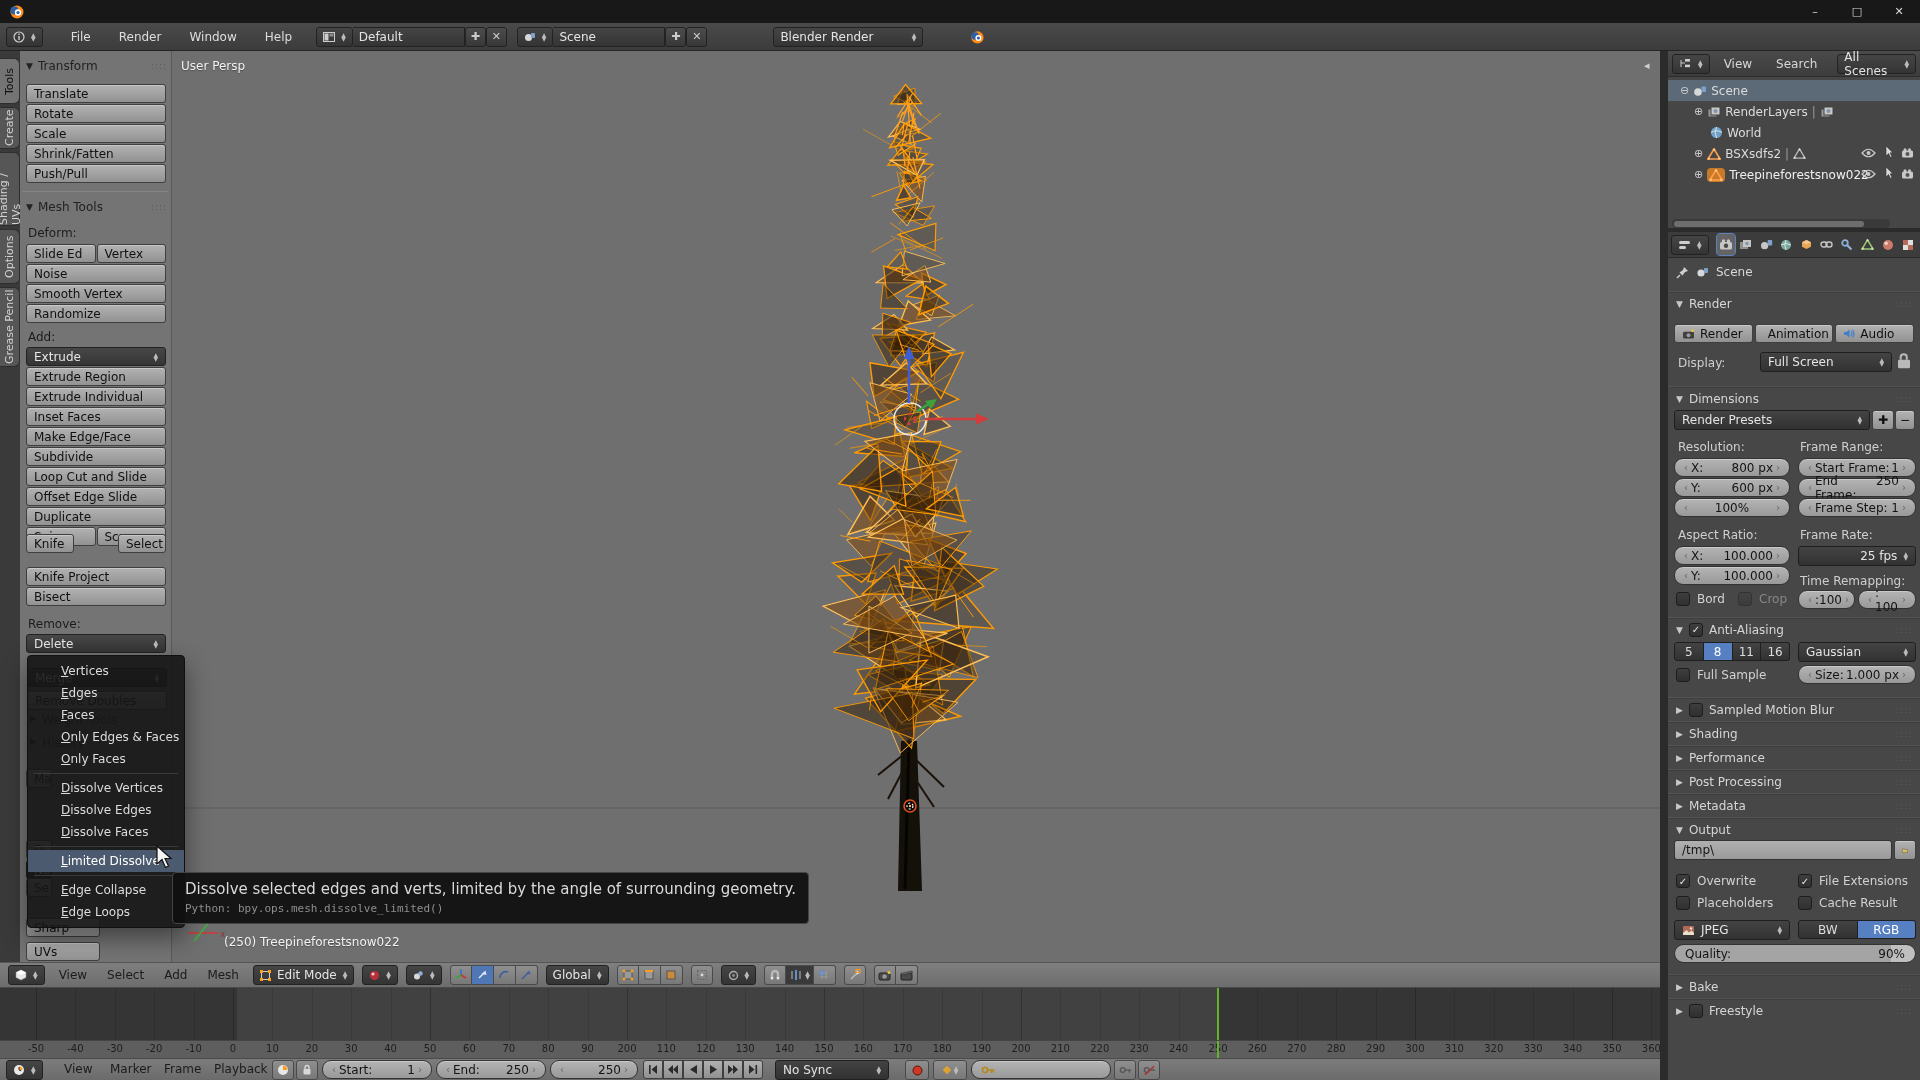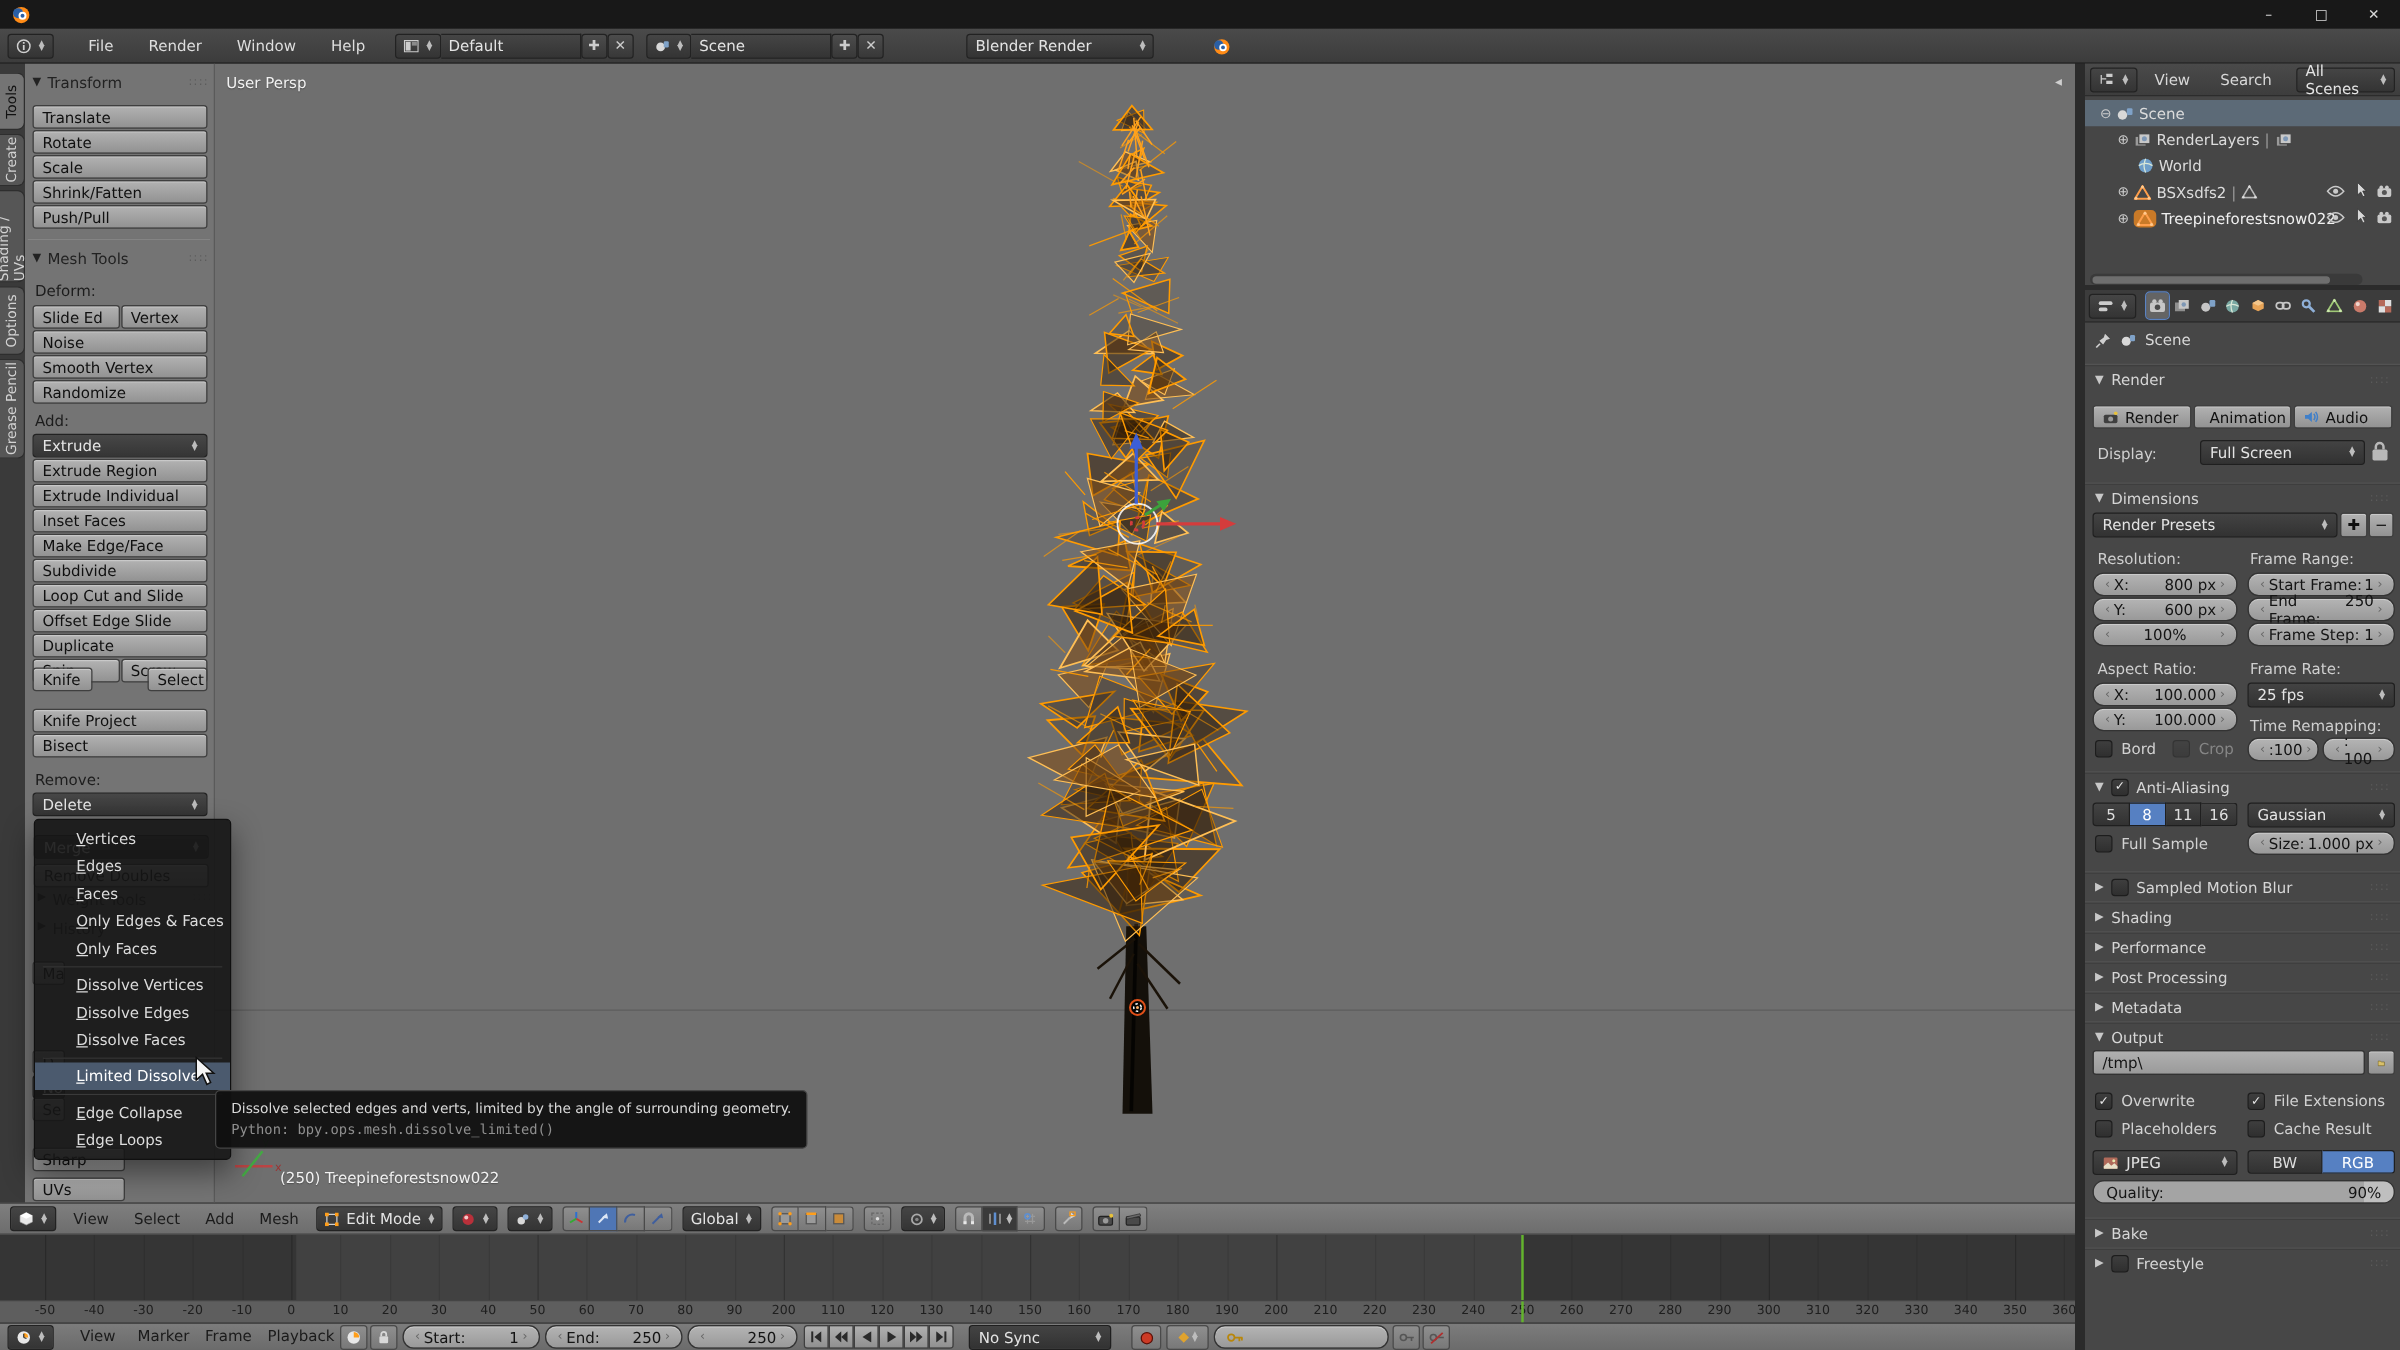--- a/index.html
+++ b/index.html
@@ -48,21 +48,21 @@
   #delete-menu { left:27px; top:655px; width:158px; background:rgba(21,21,21,0.9);
     border:1px solid #101010; border-radius:4px; padding:4px 0; z-index:50;
     box-shadow:0 10px 24px rgba(0,0,0,.45); }
   .mi { height:22px; display:flex; align-items:center; padding-left:33px; color:#dcdcdc; font-size:12px; }
   .mi .acc { text-decoration:underline; }
   .mi.hl { background:#4b5a6e; color:#fff; }
   .msep { height:1px; background:#0c0c0c; border-bottom:1px solid #3a3a3a; margin:3px 6px; }
   
   #tooltip { left:172px; top:872px; z-index:60; background:rgba(16,16,16,0.94); border:1px solid #454545;
     border-radius:4px; padding:7px 12px 8px 12px; white-space:nowrap; }
-  #tooltip .tt1 { color:#dadada; font-size:11px; }
+  #tooltip .tt1 { color:#dadada; font-size:15px; }
   #tooltip .tt2 { color:#8f8f8f; font-size:11px; font-family:"DejaVu Sans Mono",monospace; margin-top:4px; }
   
   #viewport { left:172px; top:51px; width:1488px; height:911px; background:#6f6f6f; overflow:hidden; }
   #vp-label, #vp-footer { position:absolute; color:#f2f2f2; font-size:12px; text-shadow:0 1px 1px rgba(0,0,0,.3); }
   #vheader { left:0; top:962px; width:1660px; height:26px; background:linear-gradient(#7f7f7f,#6d6d6d);
     border-top:1px solid #555; border-bottom:1px solid #4a4a4a; display:flex; align-items:center;
     gap:8px; padding-left:8px; color:#161616; }
   .hmenu { padding:0 6px; color:#1b1b1b; }
   .icobtn { height:20px; min-width:22px; background:linear-gradient(#8f8f8f,#787878); border:1px solid #4a4a4a;
     border-radius:3px; display:flex; align-items:center; justify-content:center; gap:2px; padding:0 3px; }
@@ -1045,21 +1045,21 @@
         <span class="arr">›</span>
       </div>
       <div class="pill" style="left: 6px; top: 334px; width: 116px;">
         <span class="arr">‹</span>
         <span class="mid">
           <span>Y:</span>
           <span>100.000</span>
         </span>
         <span class="arr">›</span>
       </div>
-      <div class="pdark" style="left: 130px; top: 314px; width: 118px;">
+      <div class="pdark" style="left: 130px; top: 314px; width: 118px; text-align: right;">
         <span style="flex:1">25 fps</span>
         <span class="updn">
           <span>▲</span>
           <span>▼</span>
         </span>
       </div>
       <div class="plabel" style="left: 132px; top: 342px;">Time Remapping:</div>
       <div class="chkrow" style="left: 8px; top: 360px;">
         <span class="chk"></span>
         <span>Bord</span>

